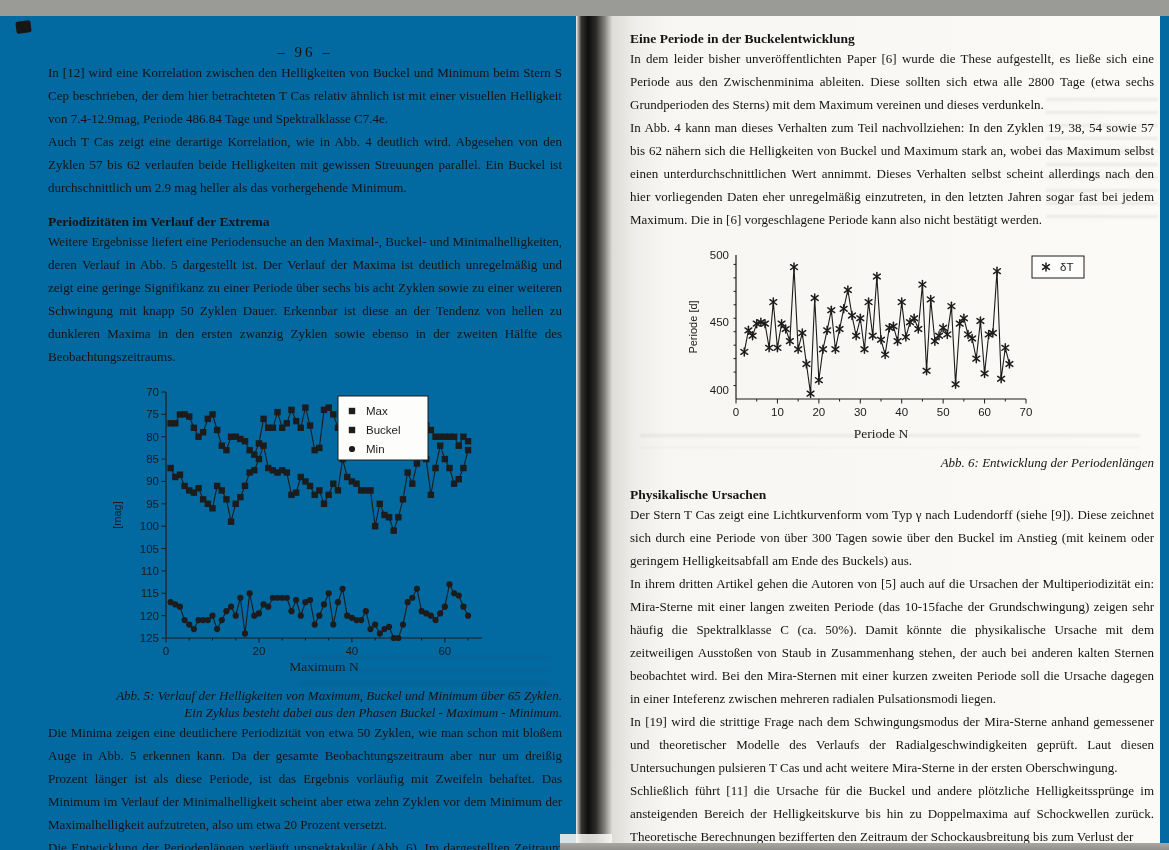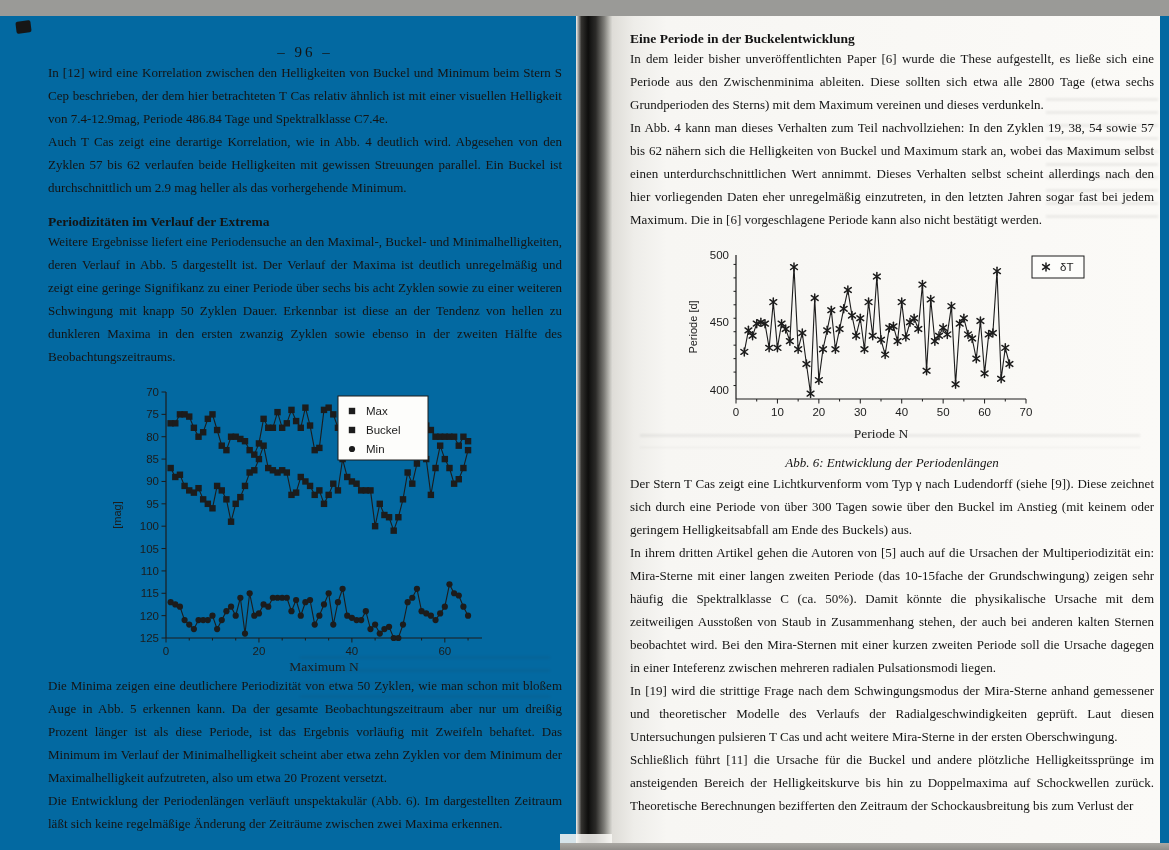--- a/index.html
+++ b/index.html
@@ -23,21 +23,21 @@
   .page-inner-left{padding:0 16px 0 14px;}
   .page-inner-right{padding:0 6px 0 18px;}
   .pagenum{text-align:center;font-size:15px;letter-spacing:3px;margin-top:28px;}
   p.body{margin:0;text-align:justify;font-size:13px;line-height:23px;}
   .gap{margin-top:13px;}
   .gap-lg{margin-top:22px;}
   h3.head{font-size:13.5px;margin:15px 0 0 0;line-height:16px;}
   .figure{position:relative;}
   .fig5{margin:14px 0 0 62px;width:400px;}
   .fig6{margin:12px 0 0 56px;width:404px;}
-  .caption{font-style:italic;text-align:center;font-size:13px;line-height:16.5px;margin-top:14px;}
+  .caption{font-style:italic;text-align:right;font-size:13px;line-height:16.5px;margin-top:14px;}
   svg{display:block;}
 </style>
 </head>
 <body>
 
 <div class="scan">
 
   <div class="smudge-topleft"></div>
 
   <div class="page page-left">
@@ -297,20 +297,24 @@
             <rect x="228" y="14" width="90" height="64" fill="#fdfdfb" stroke="#1c1c1c" stroke-width="1"></rect>
             <rect x="238.8" y="25.8" width="6.4" height="6.4" fill="#1c1c1c"></rect>
             <text x="256" y="33" font-size="11.5" fill="#1c1c1c" text-anchor="start" font-family="&quot;Liberation Sans&quot;,sans-serif">Max</text>
             <rect x="238.8" y="44.8" width="6.4" height="6.4" fill="#1c1c1c"></rect>
             <text x="256" y="52" font-size="11.5" fill="#1c1c1c" text-anchor="start" font-family="&quot;Liberation Sans&quot;,sans-serif">Buckel</text>
             <circle cx="242" cy="67" r="3.1" fill="#1c1c1c"></circle>
             <text x="256" y="71" font-size="11.5" fill="#1c1c1c" text-anchor="start" font-family="&quot;Liberation Sans&quot;,sans-serif">Min</text>
           </svg>
       </div>
 
+      <div class="caption">
+        <span>Abb. 5: Verlauf der Helligkeiten von Maximum, Buckel und Minimum über 65 Zyklen.</span><br>
+        <span>Ein Zyklus besteht dabei aus den Phasen Buckel - Maximum - Minimum.</span>
+      </div>
 
       <p class="body gap">Die Minima zeigen eine deutlichere Periodizität von etwa 50 Zyklen, wie man schon mit bloßem Auge in Abb. 5 erkennen kann. Da der gesamte Beobachtungszeitraum aber nur um dreißig Prozent länger ist als diese Periode, ist das Ergebnis vorläufig mit Zweifeln behaftet. Das Minimum im Verlauf der Minimalhelligkeit scheint aber etwa zehn Zyklen vor dem Minimum der Maximal­helligkeit aufzutreten, also um etwa 20 Prozent versetzt.</p>
       <p class="body gap">Die Entwicklung der Periodenlängen verläuft unspektakulär (Abb. 6). Im dargestellten Zeitraum läßt sich keine regelmäßige Änderung der Zeiträume zwischen zwei Maxima erkennen.</p>
     </div>
   </div>
 
   <div class="gutter"></div>
   <div class="gutter-fade"></div>
 
   <div class="page page-right">
@@ -562,20 +566,21 @@
             <line x1="356.6" y1="21.6" x2="363.4" y2="26.4" stroke="#1c1c1c" stroke-width="1.5" stroke-linecap="round"></line>
             <line x1="356.6" y1="26.4" x2="363.4" y2="21.6" stroke="#1c1c1c" stroke-width="1.5" stroke-linecap="round"></line>
             <text x="374" y="28" font-size="11.5" fill="#1c1c1c" text-anchor="start" font-family="&quot;Liberation Sans&quot;,sans-serif">δT</text>
           </svg>
       </div>
 
       <div class="caption">
         <span>Abb. 6: Entwicklung der Periodenlängen</span>
       </div>
 
+      <h3 class="head gap-lg">Physikalische Ursachen</h3>
       <p class="body gap">Der Stern T Cas zeigt eine Lichtkurvenform vom Typ γ nach Ludendorff (siehe [9]). Diese zeichnet sich durch eine Periode von über 300 Tagen sowie über den Buckel im Anstieg (mit keinem oder geringem Helligkeitsabfall am Ende des Buckels) aus.</p>
       <p class="body gap">In ihrem dritten Artikel gehen die Autoren von [5] auch auf die Ursachen der Multiperiodizität ein: Mira-Sterne mit einer langen zweiten Periode (das 10-15fache der Grundschwingung) zeigen sehr häufig die Spektralklasse C (ca. 50%). Damit könnte die physikalische Ursache mit dem zeitweiligen Ausstoßen von Staub in Zusammenhang stehen, der auch bei anderen kalten Sternen beobachtet wird. Bei den Mira-Sternen mit einer kurzen zweiten Periode soll die Ursache dagegen in einer Inteferenz zwischen mehreren radialen Pulsationsmodi liegen.</p>
       <p class="body gap">In [19] wird die strittige Frage nach dem Schwingungsmodus der Mira-Sterne anhand gemessener und theoretischer Modelle des Verlaufs der Radialgeschwindigkeiten geprüft. Laut diesen Untersuchungen pulsieren T Cas und acht weitere Mira-Sterne in der ersten Oberschwingung.</p>
       <p class="body gap">Schließlich führt [11] die Ursache für die Buckel und andere plötzliche Helligkeitssprünge im ansteigenden Bereich der Helligkeitskurve bis hin zu Doppelmaxima auf Schockwellen zurück. Theoretische Berechnungen bezifferten den Zeitraum der Schockausbreitung bis zum Verlust der</p>
     </div>
   </div>
 
   <div class="bleed" style="left:1046px;top:82px;width:112px;height:128px;"></div>
   <div class="bleed" style="left:640px;top:418px;width:500px;height:14px;"></div>
   <div class="bleed" style="left:300px;top:640px;width:250px;height:52px;"></div>

